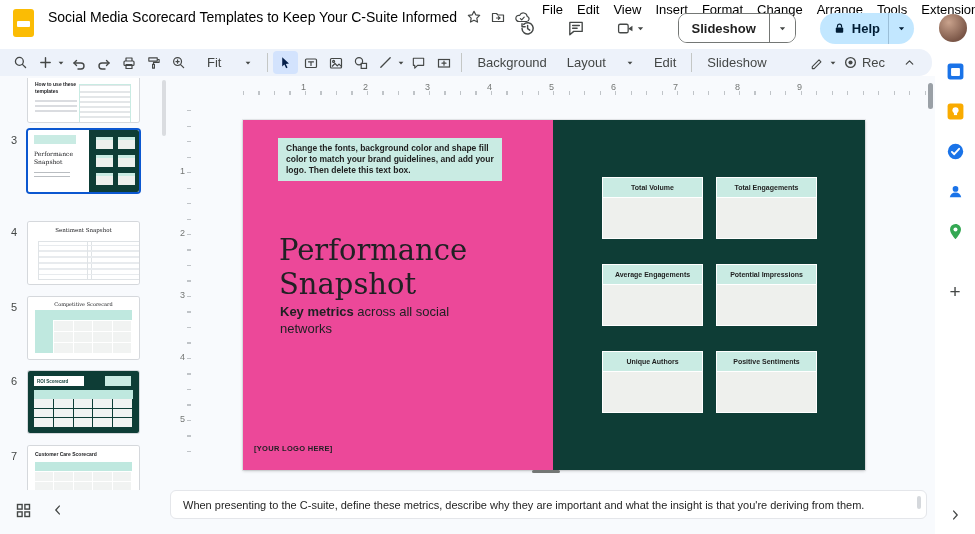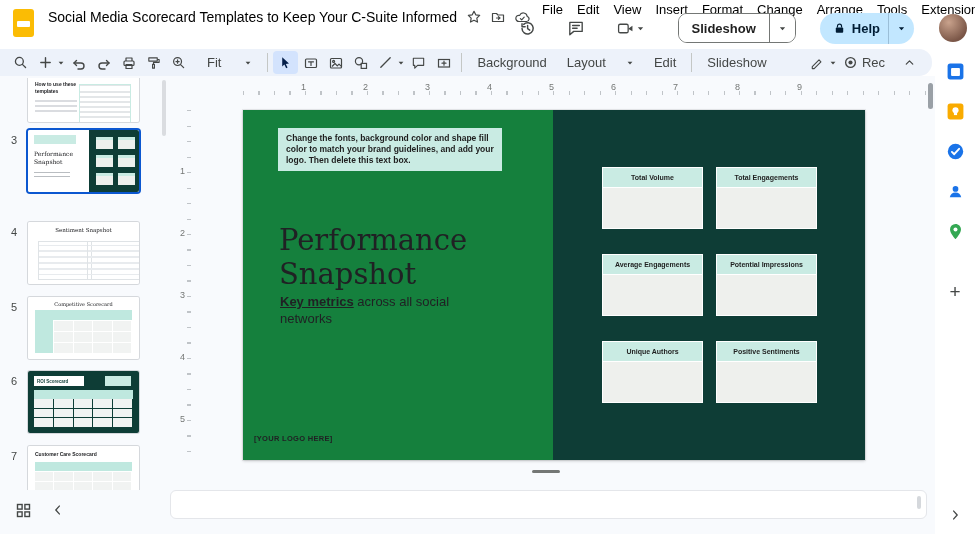--- a/index.html
+++ b/index.html
@@ -112,29 +112,29 @@
   .h-ruler{position:absolute;left:180px;top:80px;width:750px;height:16px;color:#747775}
   .h-ruler .num{position:absolute;top:2px;font-size:9px}
   .h-ruler .ticks{position:absolute;left:63px;right:4px;bottom:1px;height:4px;
      background:repeating-linear-gradient(90deg,#c0c4c8 0 1px,transparent 1px 15.5px)}
   .v-ruler{position:absolute;left:176px;top:96px;width:16px;height:374px;color:#747775}
   .v-ruler .num{position:absolute;left:4px;font-size:9px}
   .v-ruler .ticks{position:absolute;top:14px;bottom:4px;right:1px;width:4px;
      background:repeating-linear-gradient(180deg,#c0c4c8 0 1px,transparent 1px 15.5px)}
 
   
-  .slide{position:absolute;left:243px;top:110px;width:622px;height:350px;background:#15803d;
+  .slide{position:absolute;left:243px;top:120px;width:622px;height:350px;background:#ec4899;
      box-shadow:0 0 0 1px rgba(0,0,0,.06),0 1px 3px rgba(0,0,0,.2)}
   .slide-right{position:absolute;left:310px;top:0;width:312px;height:350px;background:#0e3d36}
   .instruction{position:absolute;left:35px;top:18px;width:224px;background:#c9ebe3;padding:5px 8px;
      font-size:8.5px;line-height:1.3;font-weight:bold;color:#1f1f1f;cursor:text}
   .slide-title{position:absolute;left:36px;top:114px;width:245px;font-family:"DejaVu Serif",serif;
      font-size:29px;line-height:1.16;color:#202124;cursor:text}
   .slide-sub{position:absolute;left:37px;top:184px;width:190px;font-size:13px;line-height:1.3;color:#202124;cursor:text}
-  .slide-sub .lead{font-weight:bold;text-decoration:underline}
+  .slide-sub .lead{font-weight:bold;}
   .slide-logo{position:absolute;left:11px;top:324px;font-size:7.5px;font-weight:bold;letter-spacing:.3px;color:#202124;cursor:text}
   .metric{position:absolute;width:101px;height:62px;background:#eef0ed;border:1px solid #fff;cursor:pointer}
   .metric-head{height:20px;background:#c9ebe3;border-bottom:1px solid #fff;display:flex;align-items:center;justify-content:center;
      font-size:7px;font-weight:bold;color:#1f1f1f;text-align:center;padding:0 4px}
   .m1{left:49px;top:57px}.m2{left:163px;top:57px}
   .m3{left:49px;top:144px}.m4{left:163px;top:144px}
   .m5{left:49px;top:231px}.m6{left:163px;top:231px}
 
   .canvas-sb{position:absolute;left:928px;top:83px;width:5px;height:26px;border-radius:3px;background:#9aa0a6}
   .notes-handle{position:absolute;left:532px;top:470px;width:28px;height:3px;border-radius:2px;background:#747775;cursor:row-resize}
@@ -486,20 +486,21 @@
     <div class="slide-sub">
       <span class="lead">Key metrics</span><span> across all social networks</span>
     </div>
     <div class="slide-logo">[YOUR LOGO HERE]</div>
   </div>
 
   <div class="canvas-sb"></div>
   <div class="notes-handle"></div>
 
   <div class="notes">
+    <span>When presenting to the C-suite, define these metrics, describe why they are important and what the insight is that you're deriving from them.</span>
     <div class="notes-sb"></div>
   </div>
 
   <div class="bl">
     <span class="bl-btn">
       <svg width="15" height="15" viewBox="0 0 15 15" fill="none" stroke="currentColor" stroke-width="1.4">
           <rect x="1.5" y="1.5" width="4.6" height="4.6"></rect>
           <rect x="8.9" y="1.5" width="4.6" height="4.6"></rect>
           <rect x="1.5" y="8.9" width="4.6" height="4.6"></rect>
           <rect x="8.9" y="8.9" width="4.6" height="4.6"></rect>

